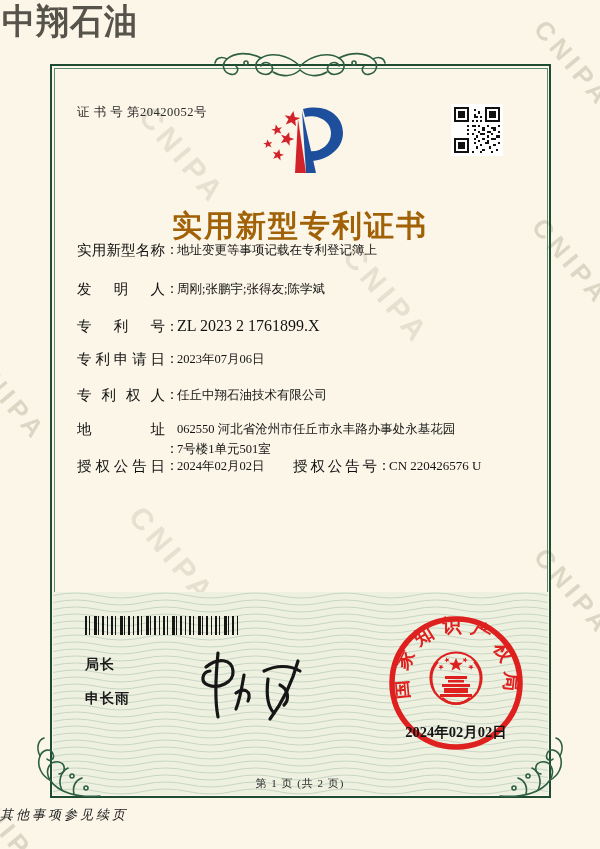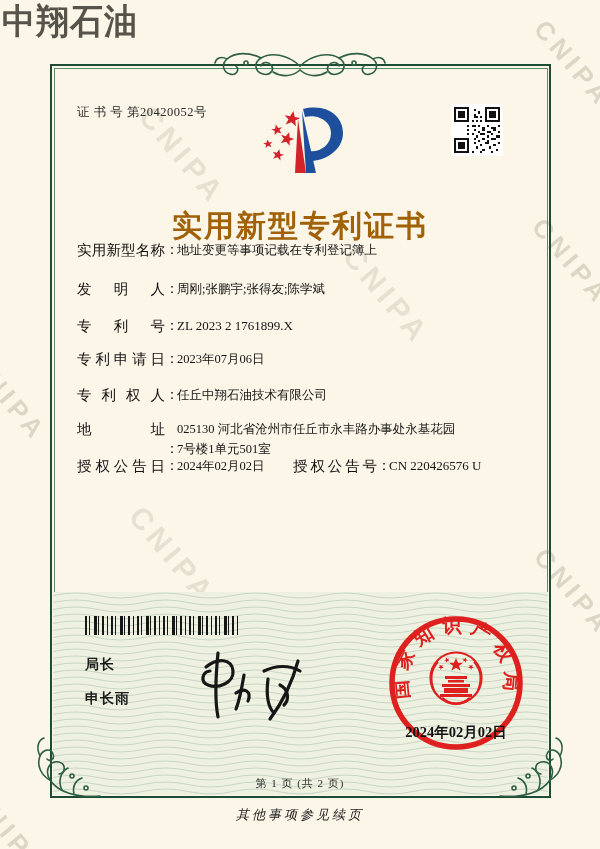--- a/index.html
+++ b/index.html
@@ -72,21 +72,21 @@
       #161616 22px 23px,rgba(0,0,0,0) 23px 26px);
   }
   .officer{
     left:85px;font-family:"Liberation Sans","DejaVu Sans",sans-serif;
     font-weight:600;font-size:14px;color:#1c1c1c;letter-spacing:1px;
   }
   .sig{left:178px;top:645px;}
   .seal{left:385px;top:612px;}
   .pagenum{left:0;right:0;top:776px;text-align:center;font-size:11px;color:#2b2b2b;letter-spacing:1px;}
   .contnote{
-    left:0;right:0;top:806px;text-align:center;
+    left:0;right:0;top:806px;
     font-style:italic;font-size:13px;letter-spacing:3px;color:#222;
   }
   .green-draw{stroke:#2e5f43;fill:none;stroke-width:1.6;stroke-linecap:round;}
 </style>
 </head>
 <body>
 
 <div class="abs brand">中翔石油</div>
 
 <div class="abs wm in" style="left:158px;top:100px;">CNIPA</div>
@@ -199,30 +199,30 @@
 
 <div class="abs title">实用新型专利证书</div>
 
 <div class="abs row" style="top:240px;">
   <span class="flabel">实用新型名称</span><span class="fcolon">：</span><span class="fval">地址变更等事项记载在专利登记簿上</span>
 </div>
 <div class="abs row" style="top:279px;">
   <span class="flabel">发明人</span><span class="fcolon">：</span><span class="fval">周刚;张鹏宇;张得友;陈学斌</span>
 </div>
 <div class="abs row" style="top:316px;">
-  <span class="flabel">专利号</span><span class="fcolon">：</span><span class="fval" style="font-size:13px;">ZL 2023 2 1761899.X</span>
+  <span class="flabel">专利号</span><span class="fcolon">：</span><span class="fval" style="font-size:16px;">ZL 2023 2 1761899.X</span>
 </div>
 <div class="abs row" style="top:349px;">
   <span class="flabel">专利申请日</span><span class="fcolon">：</span><span class="fval">2023年07月06日</span>
 </div>
 <div class="abs row" style="top:385px;">
   <span class="flabel">专利权人</span><span class="fcolon">：</span><span class="fval">任丘中翔石油技术有限公司</span>
 </div>
 <div class="abs row addr" style="top:419px;">
-  <span class="flabel">地址</span><span class="fcolon">：</span><span class="fval">025130 河北省沧州市任丘市永丰路办事处永基花园7号楼1单元501室</span>
+  <span class="flabel">地址</span><span class="fcolon">：</span><span class="fval">062550 河北省沧州市任丘市永丰路办事处永基花园7号楼1单元501室</span>
 </div>
 <div class="abs row" style="top:456px;">
   <span class="flabel">授权公告日</span><span class="fcolon">：</span><span class="fval">2024年02月02日</span>
   <span class="grant2">
     <span class="flabel flabel2">授权公告号</span><span class="fcolon">：</span><span class="fval" style="font-size:13px;">CN 220426576 U</span>
   </span>
 </div>
 
 <div class="abs notice">
 </div>

